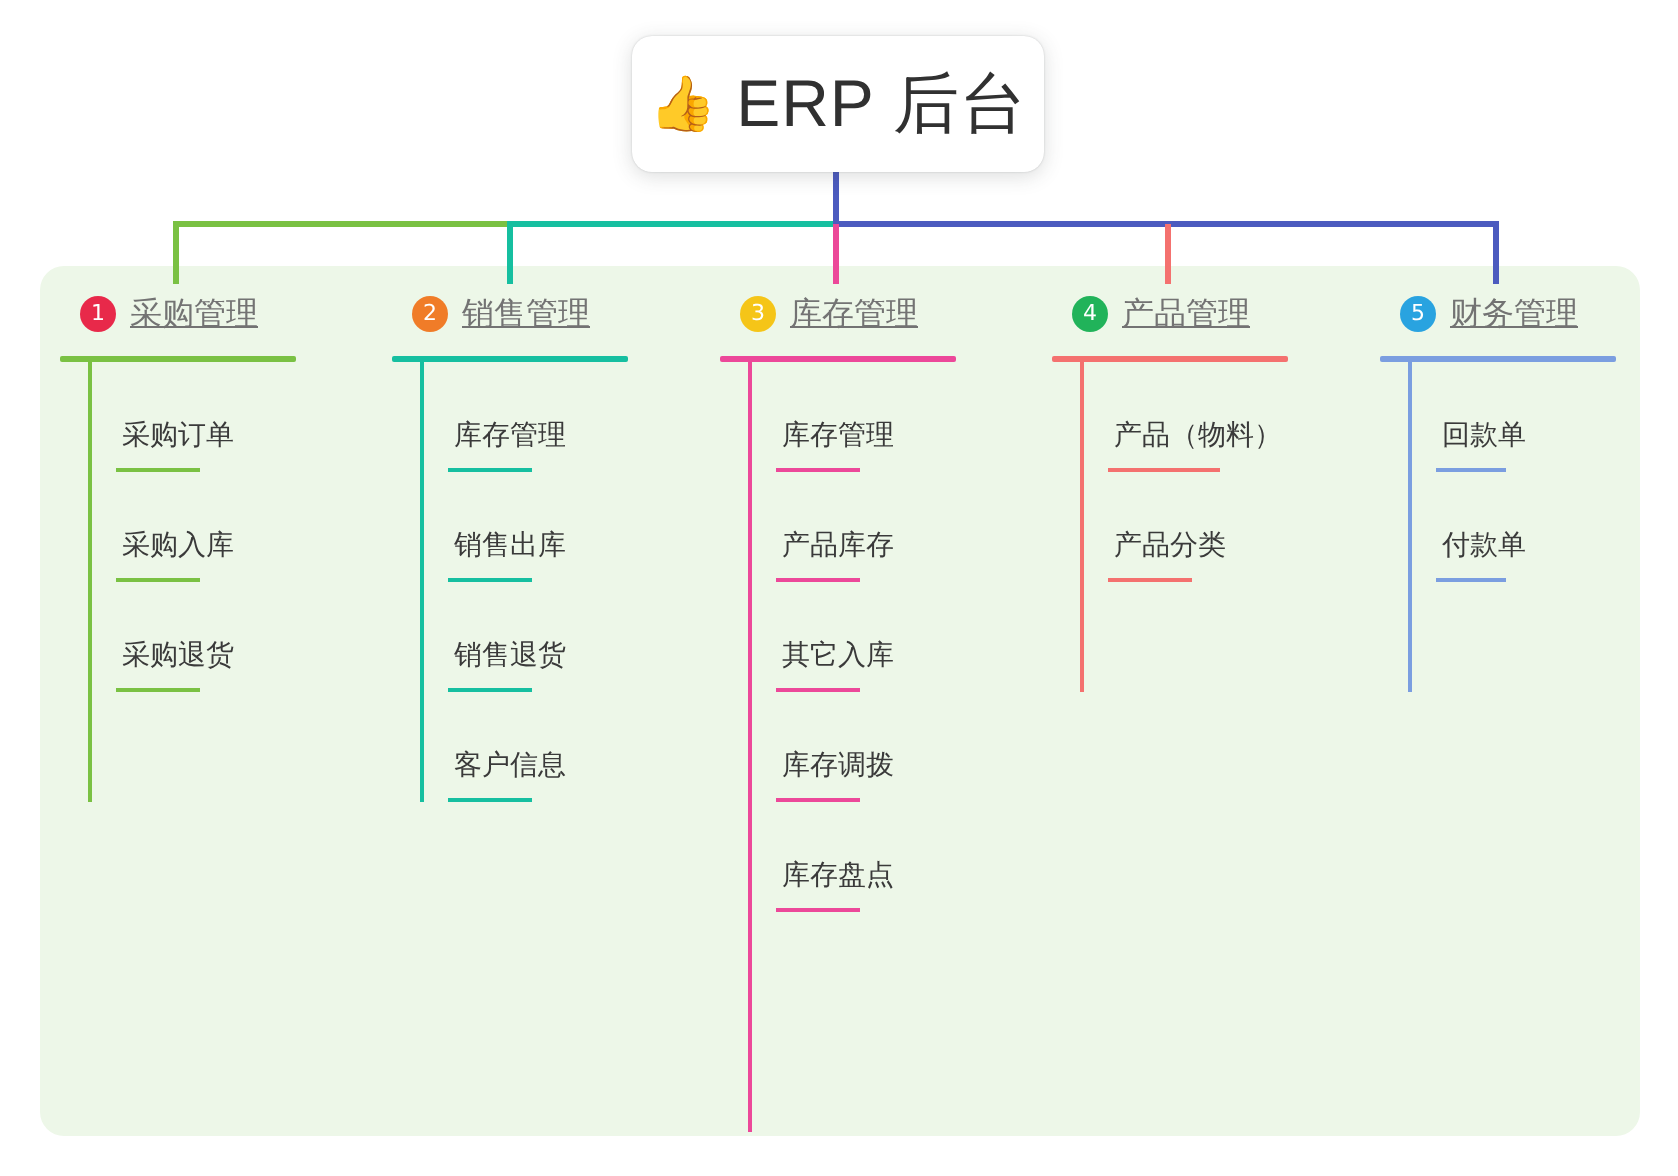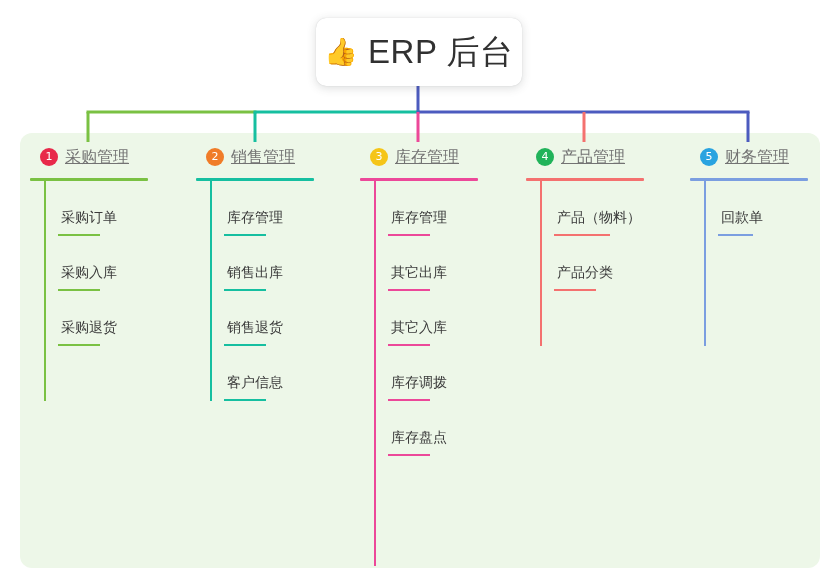--- a/index.html
+++ b/index.html
@@ -219,21 +219,21 @@
           <span class="col-title">库存管理</span>
         </div>
         <div class="head-rule" style="background: rgb(236, 72, 153);"></div>
         <div class="leaves">
           <div class="spine" style="background: rgb(236, 72, 153); height: 385px;"></div>
           <div class="leaf">
             <span class="leaf-label">库存管理</span>
             <div class="leaf-rule" style="background: rgb(236, 72, 153); width: 42px;"></div>
           </div>
           <div class="leaf">
-            <span class="leaf-label">其它出库</span>
+            <span class="leaf-label">产品库存</span>
             <div class="leaf-rule" style="background: rgb(236, 72, 153); width: 42px;"></div>
           </div>
           <div class="leaf">
             <span class="leaf-label">其它入库</span>
             <div class="leaf-rule" style="background: rgb(236, 72, 153); width: 42px;"></div>
           </div>
           <div class="leaf">
             <span class="leaf-label">库存调拨</span>
             <div class="leaf-rule" style="background: rgb(236, 72, 153); width: 42px;"></div>
           </div>
@@ -266,17 +266,21 @@
           <span class="badge" style="background: rgb(41, 163, 224);">5</span>
           <span class="col-title">财务管理</span>
         </div>
         <div class="head-rule" style="background: rgb(123, 158, 224);"></div>
         <div class="leaves">
           <div class="spine" style="background: rgb(123, 158, 224); height: 165px;"></div>
           <div class="leaf">
             <span class="leaf-label">回款单</span>
             <div class="leaf-rule" style="background: rgb(123, 158, 224); width: 35px;"></div>
           </div>
+          <div class="leaf">
+            <span class="leaf-label">付款单</span>
+            <div class="leaf-rule" style="background: rgb(123, 158, 224); width: 35px;"></div>
+          </div>
         </div>
       </div>
     </div>
 
 </div>
 
 </body></html>

